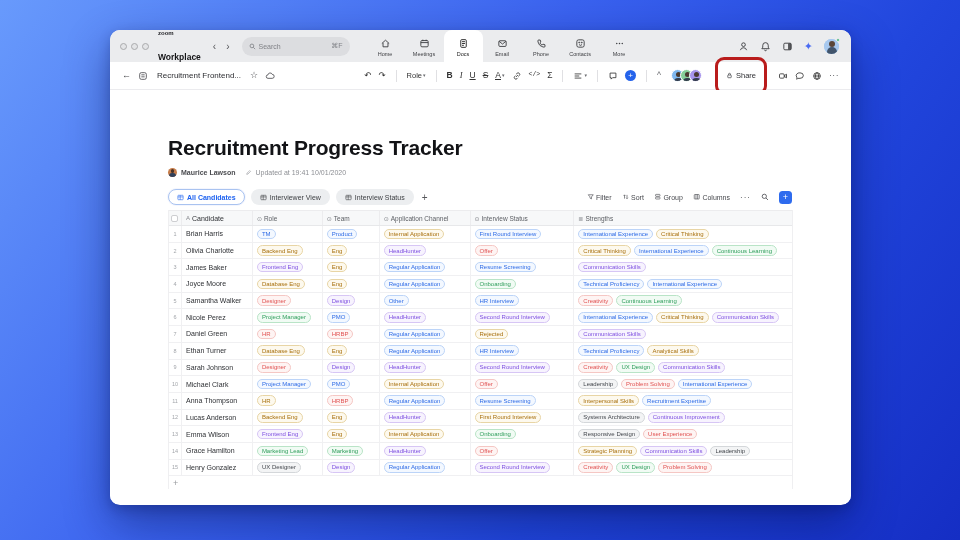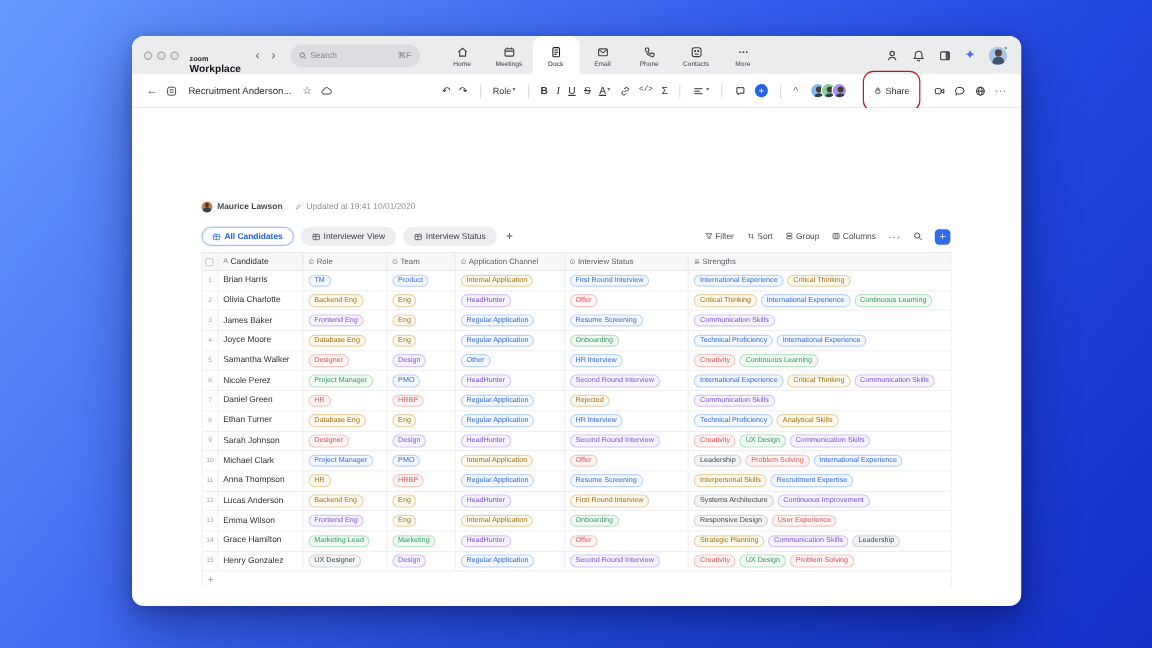--- a/index.html
+++ b/index.html
@@ -12,21 +12,21 @@
   .window {
     position:absolute; left:110px; top:30px; width:741px; height:475px;
     background:#fff; border-radius:10px;
     box-shadow:0 18px 45px rgba(5,15,80,.45), 0 4px 12px rgba(5,15,80,.25);
     overflow:hidden;
   }
   
   .titlebar { height:32px; background:#ebecee; display:flex; align-items:stretch; padding:0 0 0 10px; }
   .tl-group { display:flex; gap:4px; align-items:center; }
   .tl { width:7px; height:7px; border-radius:50%; border:1px solid #a9aaac; background:#e3e4e6; }
-  .logo { margin-left:9px; display:flex; flex-direction:column; justify-content:flex-end; line-height:1.05; }
+  .logo { margin-left:9px; display:flex; flex-direction:column; justify-content:space-between; line-height:1.05; }
   .logo .z { font-size:6px; font-weight:bold; color:#26262a; }
   .logo .w { font-size:8.5px; font-weight:bold; color:#141416; }
   .chev { display:flex; align-items:center; gap:10px; margin-left:12px; color:#55565a; font-size:10px; }
   .chev span { cursor:default; }
   .searchbox {
     align-self:center; margin-left:12px; width:108px; height:19px; background:#dcdde0;
     border-radius:10px; display:flex; align-items:center; padding:0 7px; gap:3px;
     color:#808287; font-size:7px;
   }
   .searchbox .sph { flex:1; }
@@ -56,21 +56,21 @@
   .vdiv { width:1px; height:12px; background:#e0e0e3; margin:0 3px; }
   .caret { font-size:5px; color:#6a6b6f; }
   .plus-blue { width:11px; height:11px; border-radius:50%; background:#2563eb; color:#fff; font-size:8px;
     display:flex; align-items:center; justify-content:center; line-height:1; }
   .spacer { flex:1; }
   .collab { display:flex; margin-right:6px; }
   .mini-av { width:13px; height:13px; border-radius:50%; border:1px solid #fff; position:relative; overflow:hidden; }
   .mini-av + .mini-av { margin-left:-4px; }
   .mini-av .head { position:absolute; left:4px; top:2px; width:5px; height:5px; border-radius:50%; background:#4a3a30; }
   .mini-av .body { position:absolute; left:2px; top:7.5px; width:9px; height:6px; border-radius:4px 4px 0 0; background:#333d4c; }
-  .share-btn { display:flex; align-items:center; gap:3px; border:1px solid #b91c1c; border-radius:9px;
+  .share-btn { display:flex; align-items:center; gap:3px; border:3px solid #b91c1c; border-radius:9px;
     height:17px; padding:16px 8px; font-size:7.5px; color:#2e2f33;justify-content:flex-end; }
   .share-btn svg { width:7px; height:7px; }
   
   .content { position:relative; height:414px; background:#fff; }
   .doc-title { position:absolute; left:58px; top:46px; font-size:21px; font-weight:bold; color:#121316; letter-spacing:-.2px; }
   .byline { position:absolute; left:58px; top:78px; display:flex; align-items:center; gap:4px; }
   .byline .bavatar { width:9px; height:9px; border-radius:50%; background:#c77d4a; position:relative; overflow:hidden; }
   .byline .bavatar .head { position:absolute; left:2.7px; top:1.3px; width:3.6px; height:3.6px; border-radius:50%; background:#4a3327; }
   .byline .bavatar .body { position:absolute; left:1.2px; top:5.4px; width:6.6px; height:4px; border-radius:3px 3px 0 0; background:#30405a; }
   .byline .bname { font-size:7px; font-weight:bold; color:#4b4c50; margin-right:6px; }
@@ -216,21 +216,21 @@
   </div>
 
   <div class="toolbar2">
     <div class="grp">
       <span class="ticon">←</span>
       <svg width="10" height="10" viewBox="0 0 12 12" fill="none" stroke="#4a4b4f" stroke-width="1">
           <rect x="2" y="2" width="8" height="8" rx="2"></rect>
           <line x1="4" y1="4.6" x2="8" y2="4.6"></line>
           <line x1="4" y1="7" x2="8" y2="7"></line>
         </svg>
-      <span class="t2-title">Recruitment Anderson...</span>
+      <span class="t2-title">Recruitment Frontend...</span>
       <span class="ticon">☆</span>
       <svg width="10" height="10" viewBox="0 0 12 12" fill="none" stroke="#4a4b4f" stroke-width="1">
           <path d="M3.6 8.8 A2.1 2.1 0 0 1 3.6 4.6 A2.6 2.6 0 0 1 8.6 4 A1.9 1.9 0 0 1 8.6 8.8 Z"></path>
         </svg>
     </div>
     <div class="spacer"></div>
     <div class="grp">
       <span class="tbtn">↶</span>
       <span class="tbtn">↷</span>
       <span class="vdiv"></span>
@@ -314,20 +314,21 @@
             <circle cx="6" cy="6" r="4"></circle>
             <line x1="2" y1="6" x2="10" y2="6"></line>
             <ellipse cx="6" cy="6" rx="1.8" ry="4"></ellipse>
           </svg>
         </span>
       <span class="tbtn" style="color:#55565a;letter-spacing:.5px">···</span>
     </div>
   </div>
 
   <div class="content">
+    <div class="doc-title">Recruitment Progress Tracker</div>
 
     <div class="byline">
       <div class="bavatar">
           <div class="head"></div>
           <div class="body"></div>
         </div>
       <span class="bname">Maurice Lawson</span>
       <span class="bupd">
         <svg viewBox="0 0 12 12" fill="none" stroke="#8d8f94" stroke-width="1">
             <path d="M3 9.2 L3.5 7.2 L8 2.7 L9.5 4.2 L5 8.7 Z"></path>

